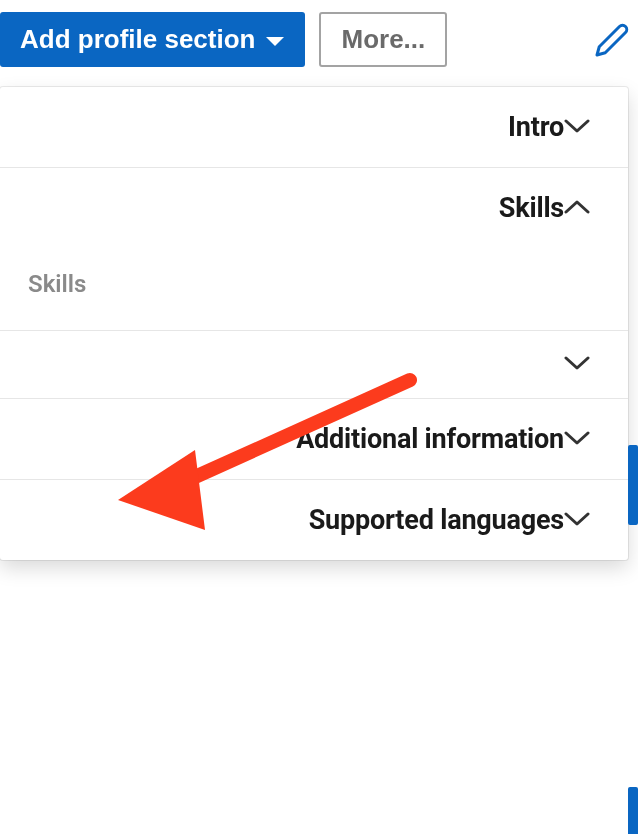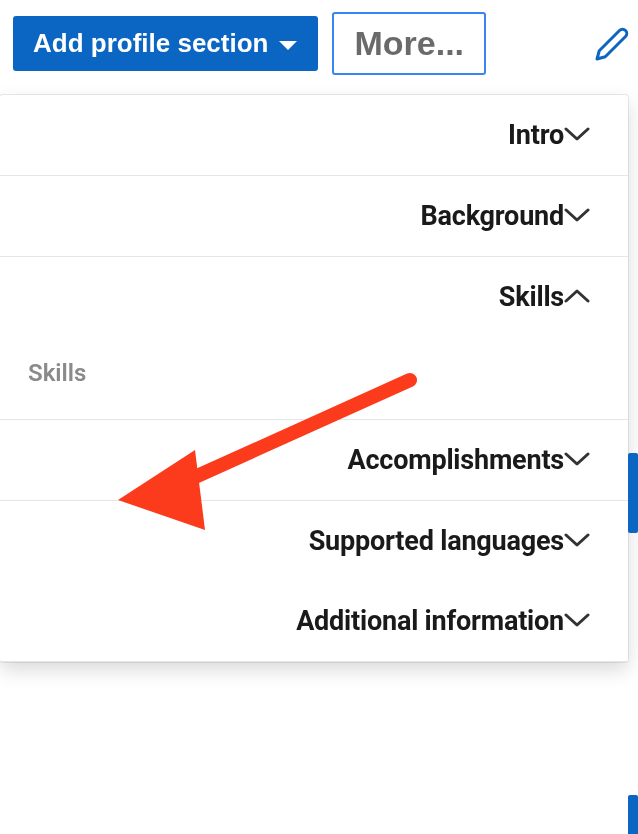--- a/index.html
+++ b/index.html
@@ -7,43 +7,43 @@
       font-family: -apple-system, BlinkMacSystemFont, "Segoe UI", Roboto, Helvetica, Arial, sans-serif;
       background: #ffffff;
       position: relative;
       width: 638px;
       height: 834px;
     }
     .top-bar {
       display: flex;
       align-items: center;
       gap: 14px;
-      padding: 12px 0 12px 13px;
+      padding: 12px 0 12px 0;
     }
     .btn-primary {
       background: #0a66c2;
       color: #ffffff;
       border: none;
       font-size: 26px;
       font-weight: 700;
       padding: 12px 20px;
       border-radius: 3px;
       display: inline-flex;
       align-items: center;
       gap: 10px;
       cursor: pointer;
     }
     .btn-primary .caret {
       display: inline-block;
     }
     .btn-secondary {
       background: #ffffff;
       color: #6a6a6a;
-      border: 2px solid #3b82f6;
-      font-size: 34px;
+      border: 2px solid #a3a3a3;
+      font-size: 26px;
       font-weight: 700;
       padding: 10px 20px;
       border-radius: 3px;
       cursor: pointer;
     }
     .edit-icon {
       margin-left: auto;
       color: #0a66c2;
       display: flex;
       align-items: center;
@@ -138,62 +138,53 @@
     <span class="label">Intro</span>
     <span class="chevron">
       <svg width="26" height="14" viewBox="0 0 26 14">
           <path d="M2 2 L13 12 L24 2" fill="none" stroke="#333" stroke-width="3" stroke-linecap="round" stroke-linejoin="round"></path>
         </svg>
     </span>
   </div>
 
 
 
-  <div class="section-header">
-    <span class="label">Background</span>
-    <span class="chevron">
-      <svg width="26" height="14" viewBox="0 0 26 14">
-          <path d="M2 2 L13 12 L24 2" fill="none" stroke="#333" stroke-width="3" stroke-linecap="round" stroke-linejoin="round"></path>
-        </svg>
-    </span>
-  </div>
 
   <div class="section-header" style="border-bottom:none;">
     <span class="label">Skills</span>
     <span class="chevron">
       <svg width="26" height="14" viewBox="0 0 26 14">
           <path d="M2 12 L13 2 L24 12" fill="none" stroke="#333" stroke-width="3" stroke-linecap="round" stroke-linejoin="round"></path>
         </svg>
     </span>
   </div>
 
   <div class="subitem">
     <span class="sublabel">Skills</span>
   </div>
 
   <div class="section-header">
-    <span class="label">Accomplishments</span>
+    <span class="chevron">
+      <svg width="26" height="14" viewBox="0 0 26 14">
+          <path d="M2 2 L13 12 L24 2" fill="none" stroke="#333" stroke-width="3" stroke-linecap="round" stroke-linejoin="round"></path>
+        </svg>
+    </span>
+  </div>
+
+  <div class="section-header">
+    <span class="label">Additional information</span>
     <span class="chevron">
       <svg width="26" height="14" viewBox="0 0 26 14">
           <path d="M2 2 L13 12 L24 2" fill="none" stroke="#333" stroke-width="3" stroke-linecap="round" stroke-linejoin="round"></path>
         </svg>
     </span>
   </div>
 
   <div class="section-header" style="border-bottom:none;">
     <span class="label">Supported languages</span>
-    <span class="chevron">
-      <svg width="26" height="14" viewBox="0 0 26 14">
-          <path d="M2 2 L13 12 L24 2" fill="none" stroke="#333" stroke-width="3" stroke-linecap="round" stroke-linejoin="round"></path>
-        </svg>
-    </span>
-  </div>
-
-  <div class="section-header">
-    <span class="label">Additional information</span>
     <span class="chevron">
       <svg width="26" height="14" viewBox="0 0 26 14">
           <path d="M2 2 L13 12 L24 2" fill="none" stroke="#333" stroke-width="3" stroke-linecap="round" stroke-linejoin="round"></path>
         </svg>
     </span>
   </div>
 
   <div class="right-accent"></div>
   <div class="right-accent-2"></div>
 </div>

